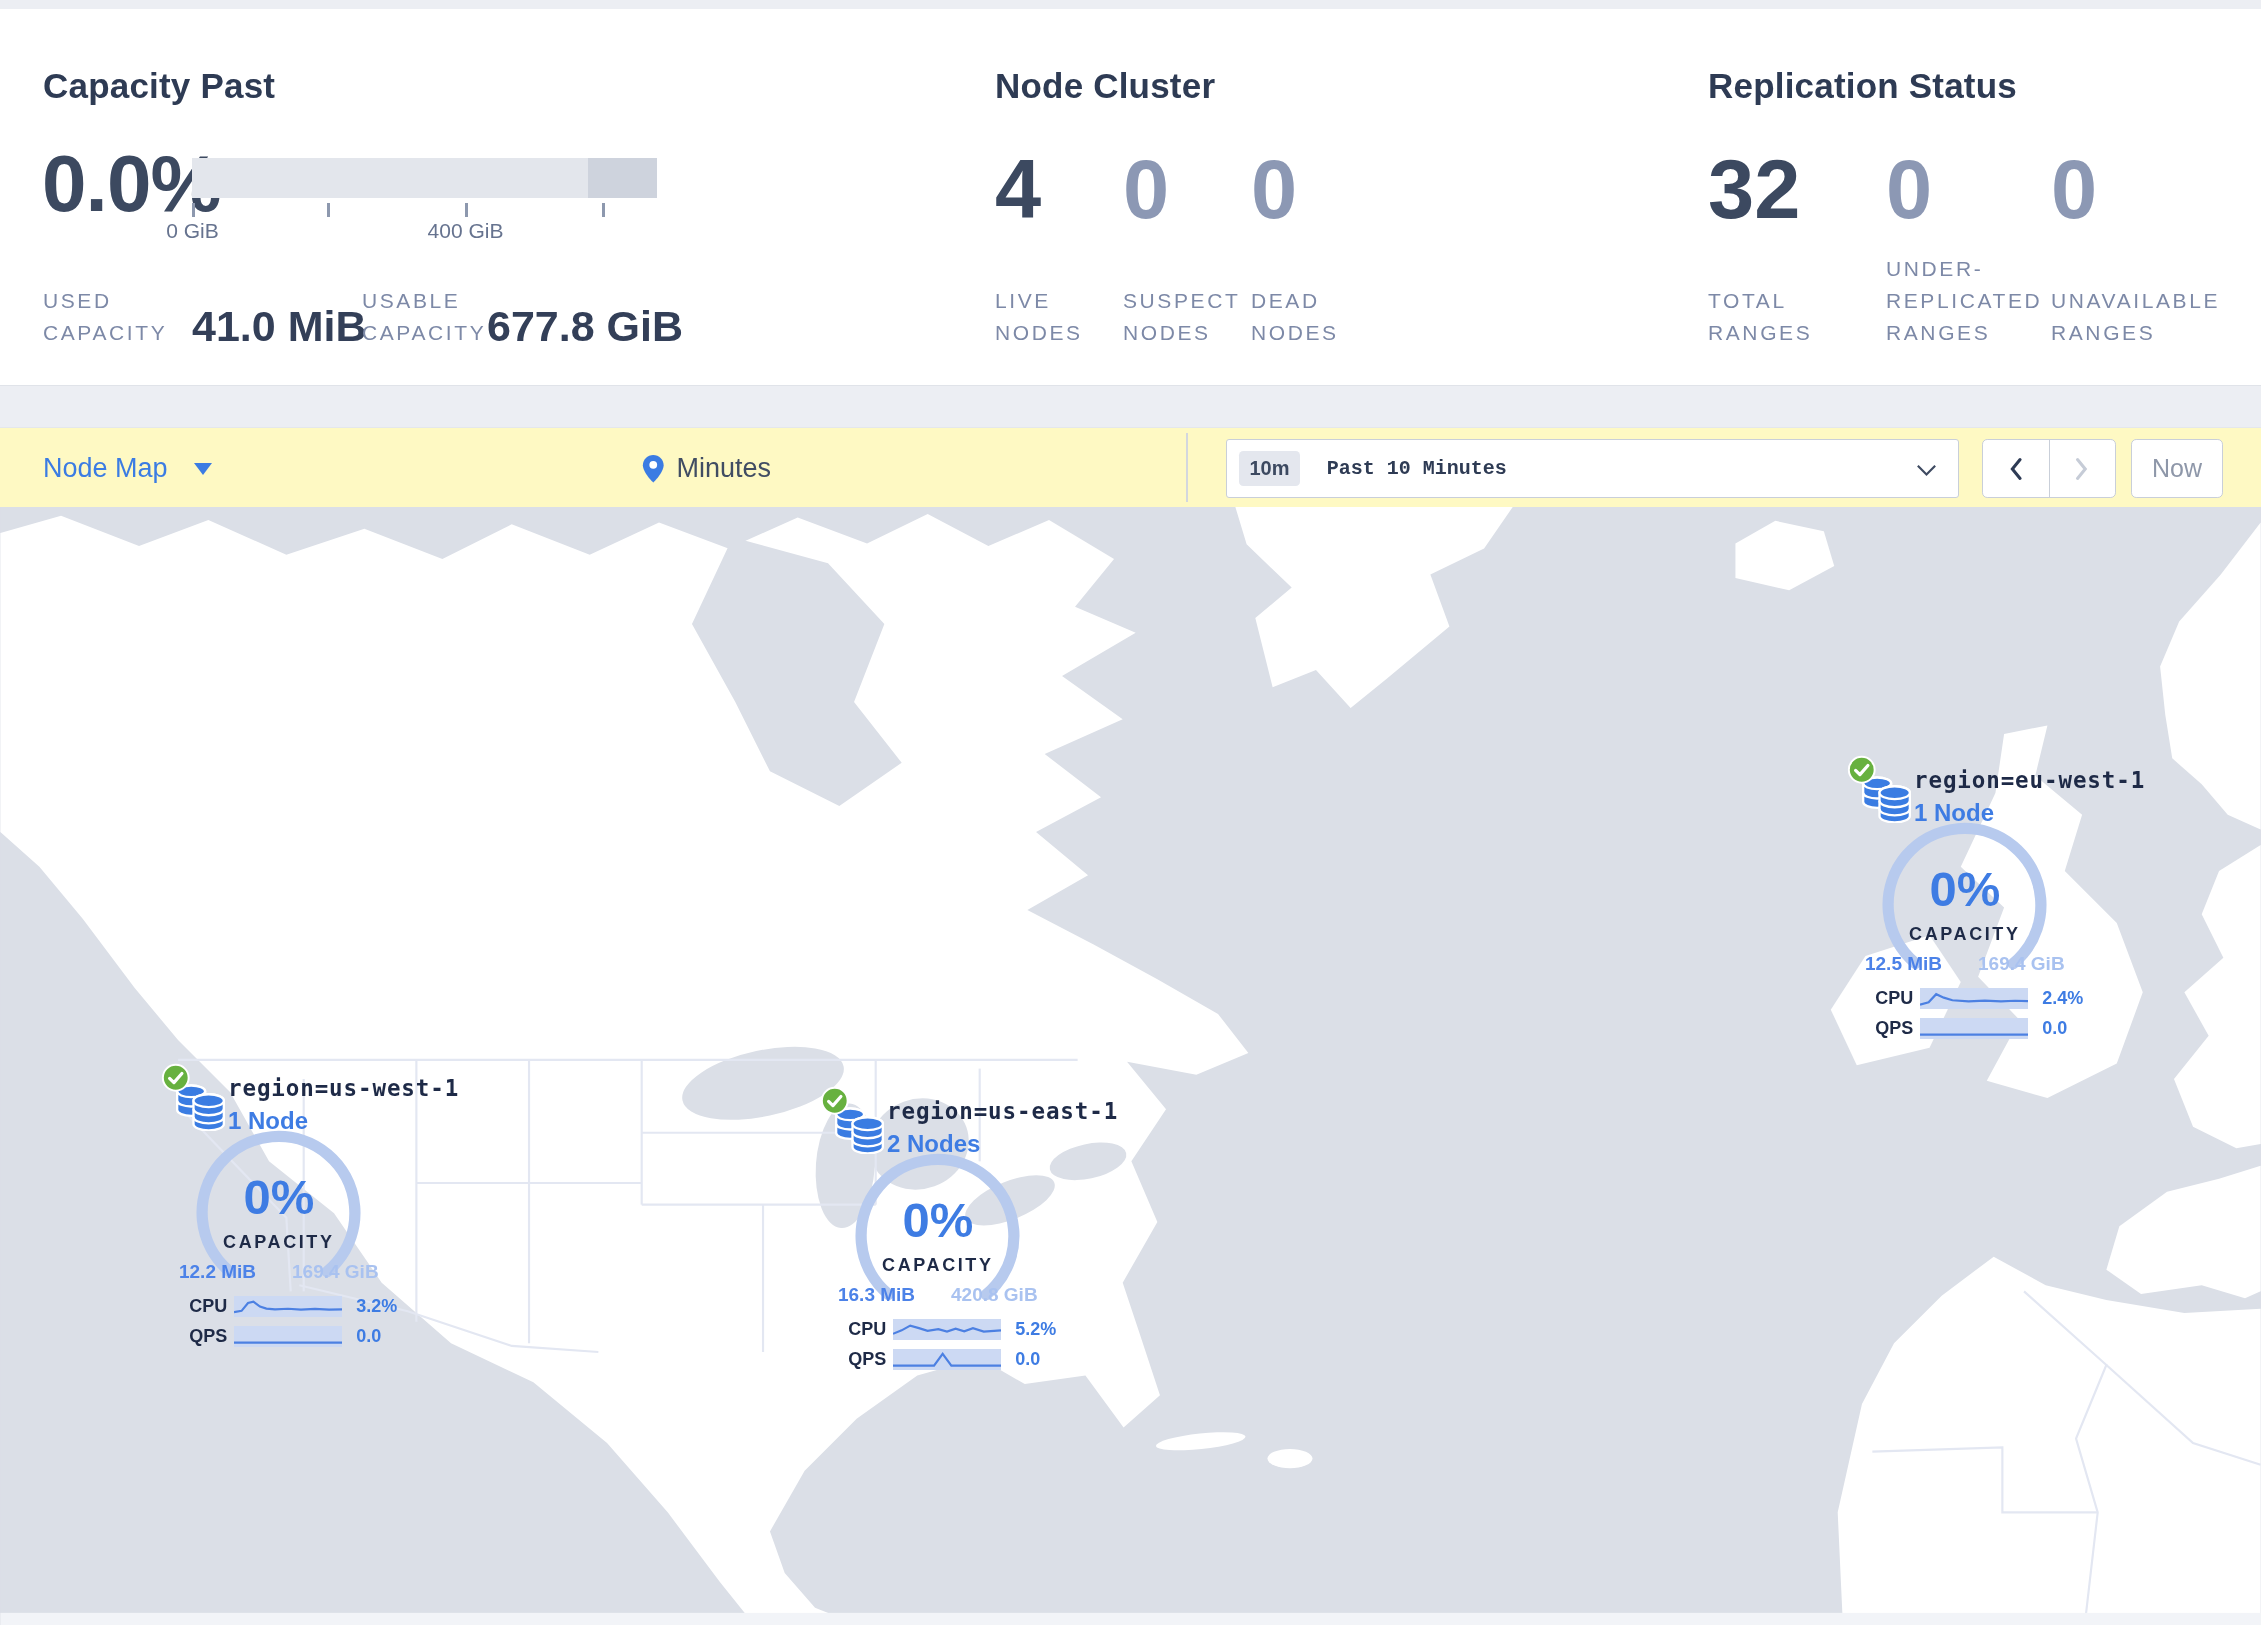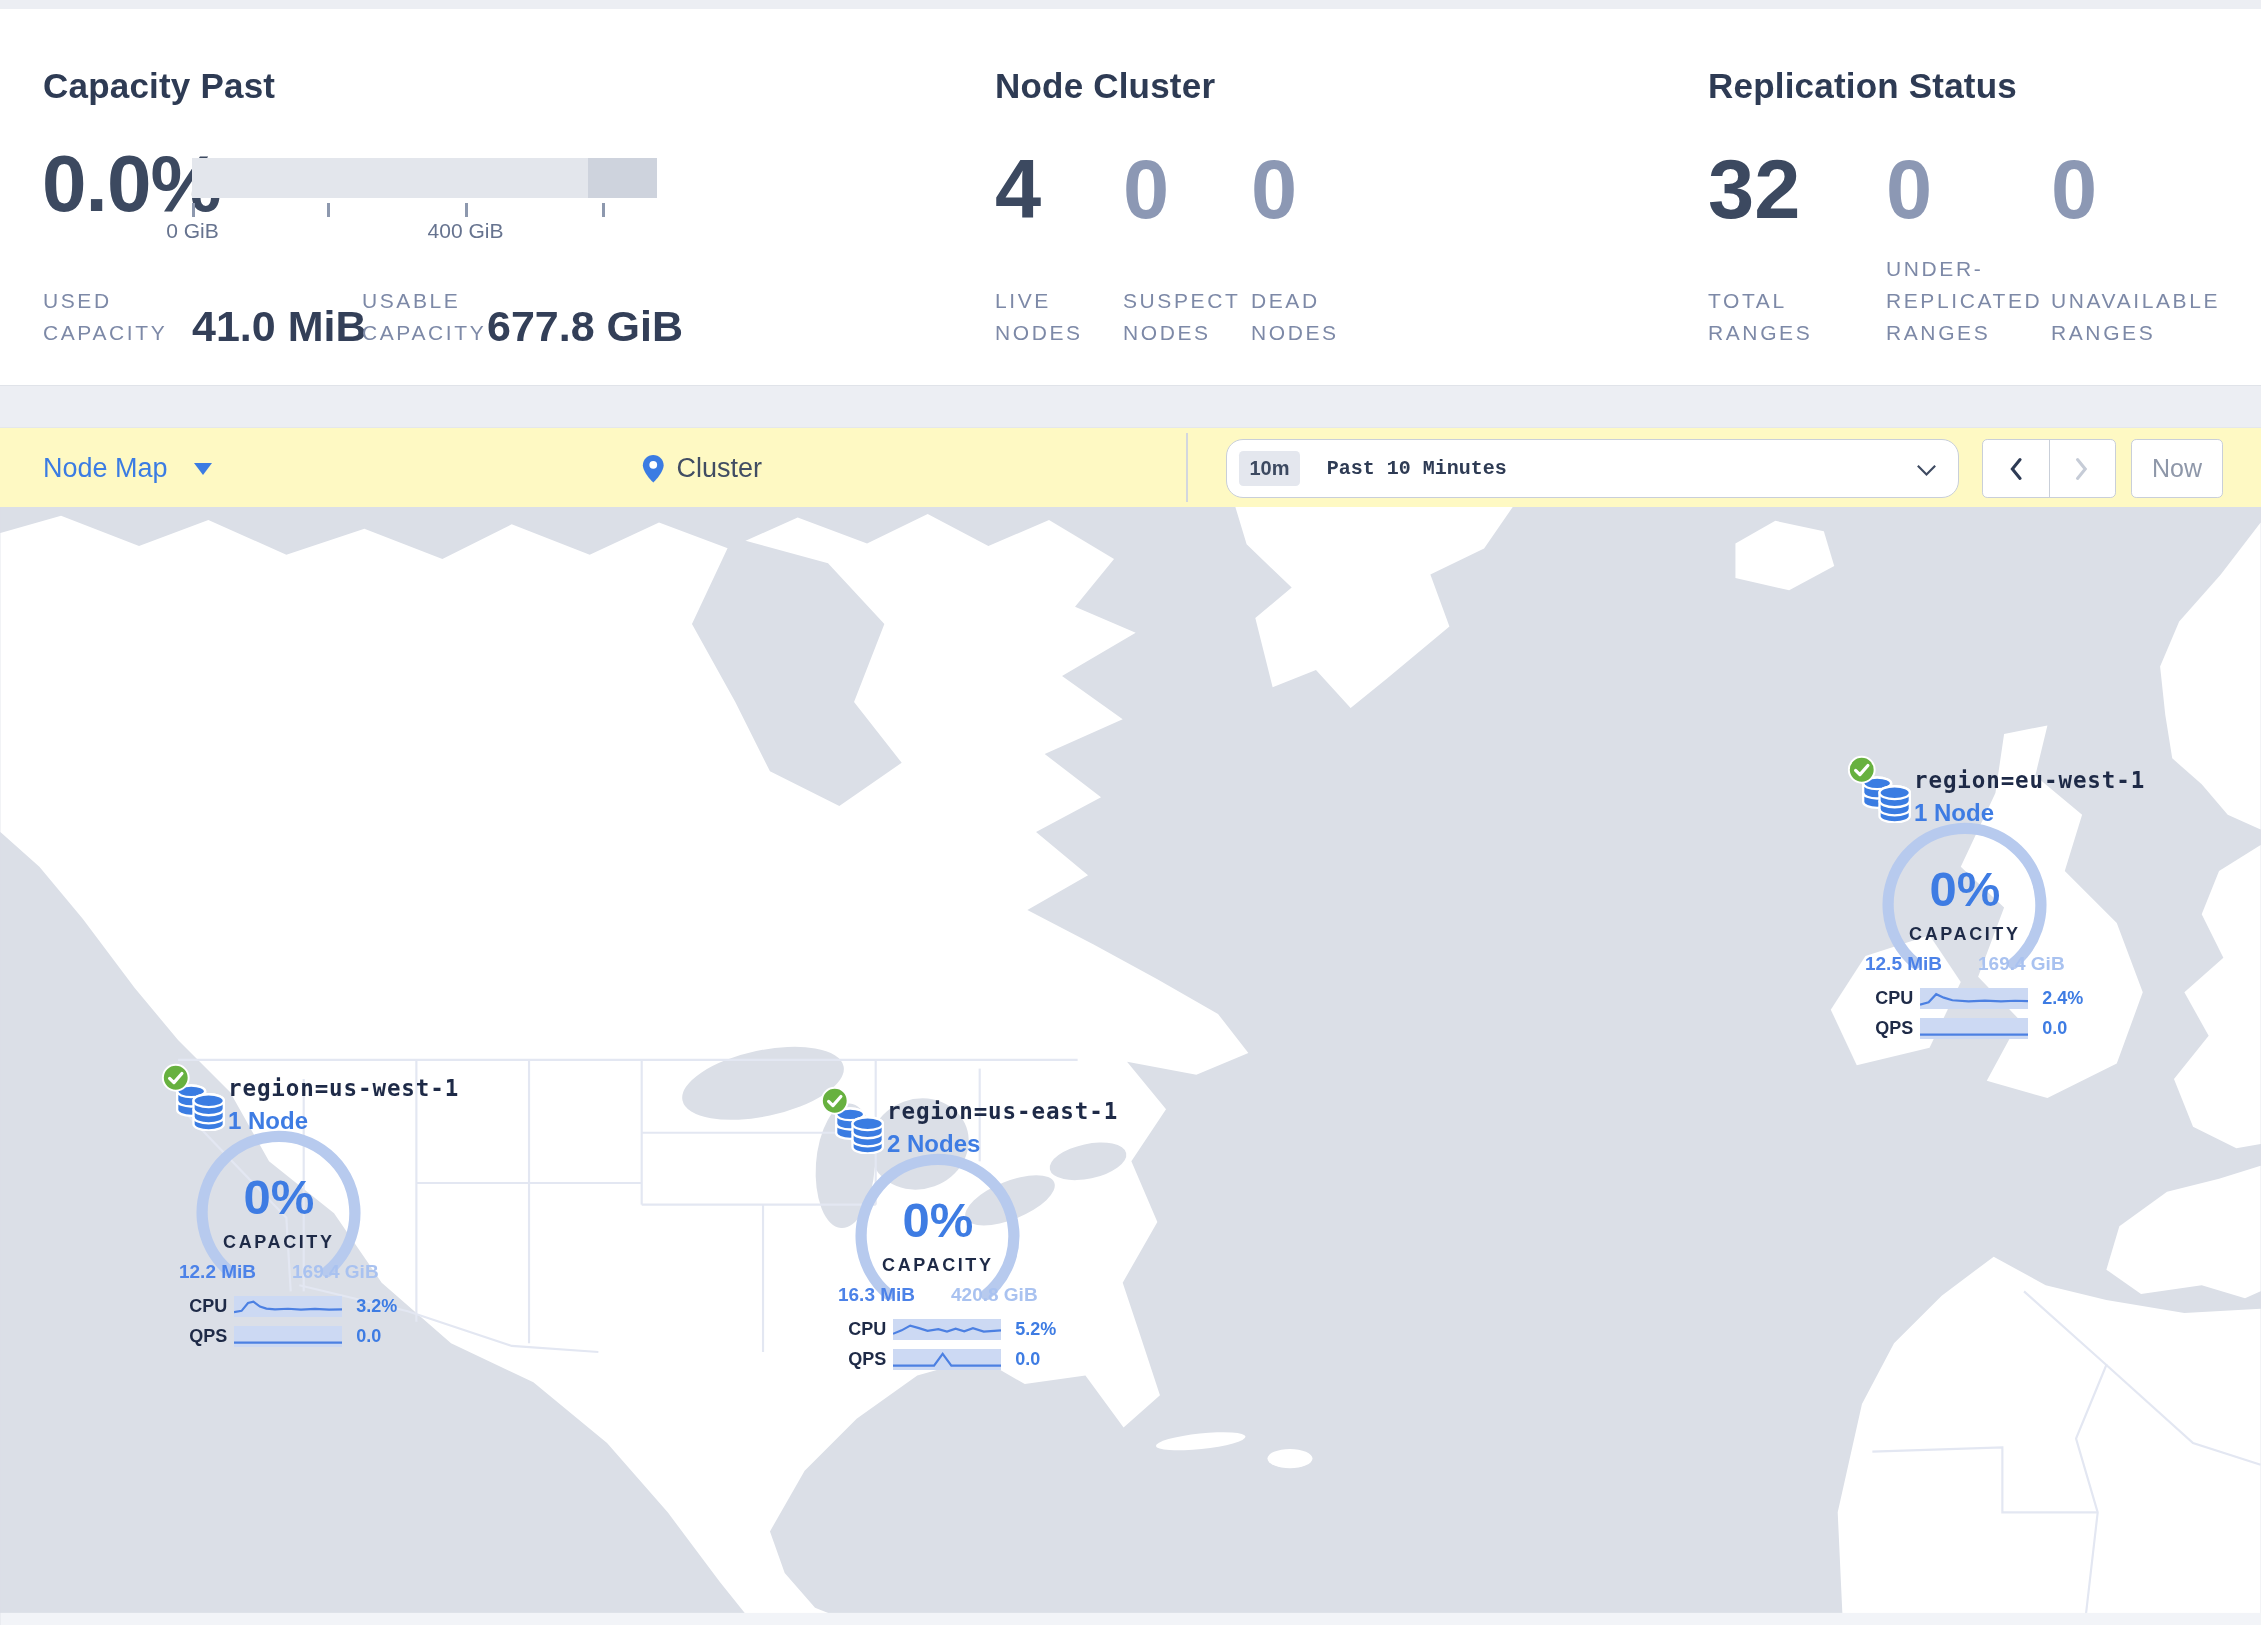--- a/index.html
+++ b/index.html
@@ -25,21 +25,21 @@
 
   
   .toolbar { position:absolute; left:0; top:427px; width:2261px; height:81px; background:#fef9c3; border-top:0.9px solid #e4e7ec; border-bottom:0.9px solid #dfe2e8; }
   .view-select { position:absolute; left:43px; top:0; height:81px; display:flex; align-items:center; gap:26px; cursor:pointer; }
   .view-select .lbl { font-size:27px; color:#3b7ce3; }
   .caret-down { width:0; height:0; border-left:9.5px solid transparent; border-right:9.5px solid transparent; border-top:12px solid #3b7ce3; }
   .breadcrumb { position:absolute; left:642px; top:0; height:81px; display:flex; align-items:center; gap:12px; }
   .breadcrumb .lbl { font-size:27px; color:#414d63; font-weight:500; }
   .tb-divider { position:absolute; left:1186px; top:5.2px; height:69px; width:1.7px; background:#d3d7de; }
 
-  .time-select { position:absolute; left:1226px; top:11.3px; width:733px; height:59px; border:1.7px solid #c9cfd9; border-radius:17px; background:#fff; display:flex; align-items:center; cursor:pointer; }
+  .time-select { position:absolute; left:1226px; top:11.3px; width:733px; height:59px; border:1.7px solid #c9cfd9; border-radius:3px; background:#fff; display:flex; align-items:center; cursor:pointer; }
   .time-badge { margin-left:12px; background:#e4e7ee; border-radius:4.3px; padding:6px 10.4px; font-size:20px; font-weight:700; color:#3c4960; }
   .time-label { margin-left:27px; font-size:20px; font-weight:600; color:#2e3b54;font-family:Liberation Mono, monospace; }
   .time-chev { position:absolute; right:21px; top:24px; }
 
   .pager { position:absolute; left:1982px; top:11.3px; width:134px; height:59px; border:1.7px solid #c9cfd9; border-radius:5.2px; background:#fff; display:flex; }
   .pager .half { flex:1; display:flex; align-items:center; justify-content:center; cursor:pointer; }
   .pager .half + .half { border-left:1.7px solid #c9cfd9; }
   .now-btn { position:absolute; left:2131px; top:11.3px; width:92px; height:59px; border:1.7px solid #c9cfd9; border-radius:5.2px; background:#fff; font-size:25px; color:#8e97a9; display:flex; align-items:center; justify-content:center; cursor:pointer; }
 
   
@@ -122,21 +122,21 @@
 <div class="toolbar">
   <div class="view-select">
     <span class="lbl">Node Map</span>
     <span class="caret-down"></span>
   </div>
   <div class="breadcrumb">
     <svg width="22.5" height="29.5" viewBox="0 0 26 34">
       <path d="M13,1 C6.4,1 1,6.4 1,13 c0,8.5 12,20 12,20 s12,-11.5 12,-20 C25,6.4 19.6,1 13,1 z" fill="#3b7ce3"></path>
       <circle cx="13" cy="12.5" r="4.5" fill="#ffffff"></circle>
     </svg>
-    <span class="lbl">Cluster</span>
+    <span class="lbl">Minutes</span>
   </div>
   <div class="tb-divider"></div>
 
   <div class="time-select">
     <span class="time-badge">10m</span>
     <span class="time-label">Past 10 Minutes</span>
     <svg class="time-chev" width="21" height="13" viewBox="0 0 24 15">
       <polyline points="2,2 12,12 22,2" fill="none" stroke="#3e4a61" stroke-width="2.5"></polyline>
     </svg>
   </div>

